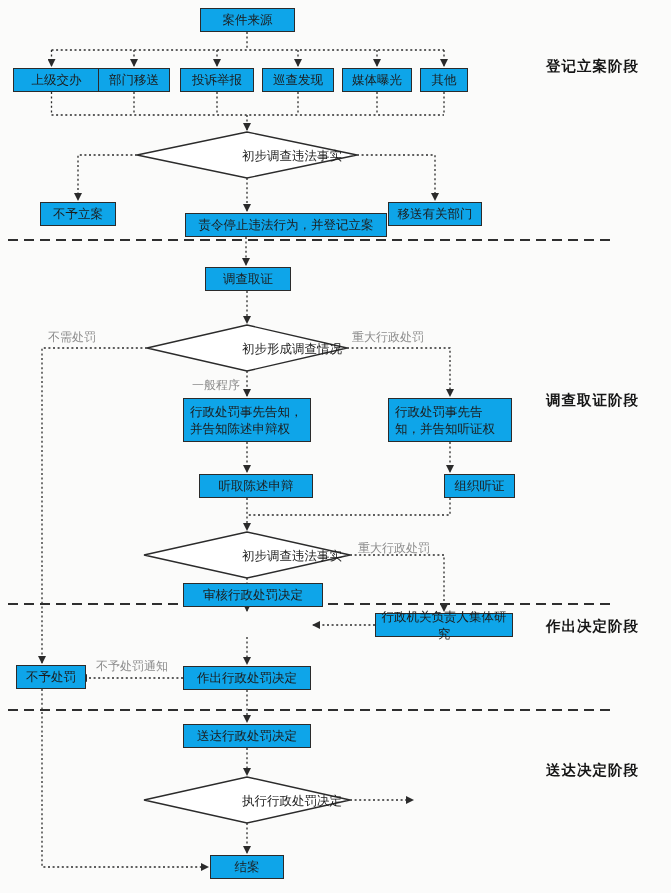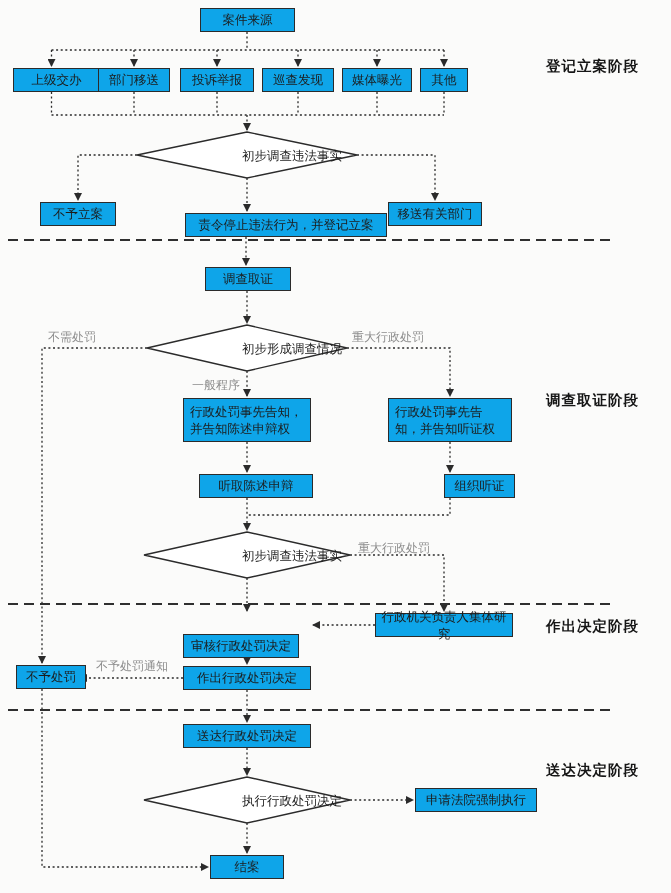--- a/index.html
+++ b/index.html
@@ -122,25 +122,24 @@
   <div class="elabel" style="left:192px;top:377px;">一般程序</div>
 
   <div class="box left-text" style="left:183px;top:398px;width:128px;height:44px;">行政处罚事先告知，并告知陈述申辩权</div>
   <div class="box left-text" style="left:388px;top:398px;width:124px;height:44px;">行政处罚事先告知，并告知听证权</div>
   <div class="box" style="left:199px;top:474px;width:114px;height:24px;">听取陈述申辩</div>
   <div class="box" style="left:428px;top:474px;width:71px;height:24px;margin-left:16px;">组织听证</div>
 
   <div class="dlabel" style="left:152px;top:548px;width:190px;">初步调查违法事实</div>
   <div class="elabel" style="left:358px;top:540px;">重大行政处罚</div>
 
-  <div class="box" style="left:183px;top:634px;width:116px;height:24px;">审核行政处罚决定</div>
+  <div class="box" style="left:183px;top:583px;width:140px;height:24px;">审核行政处罚决定</div>
   <div class="box" style="left:375px;top:613px;width:138px;height:24px;">行政机关负责人集体研究</div>
 
   <div class="box" style="left:8px;top:665px;width:70px;height:24px;margin-left:8px;">不予处罚</div>
   <div class="elabel" style="left:96px;top:658px;">不予处罚通知</div>
   <div class="box" style="left:183px;top:666px;width:128px;height:24px;">作出行政处罚决定</div>
 
   <div class="box" style="left:183px;top:724px;width:128px;height:24px;">送达行政处罚决定</div>
   <div class="dlabel" style="left:152px;top:793px;width:190px;">执行行政处罚决定</div>
-  <div class="box" style="left:415px;top:788px;width:122px;height:24px;">申请法院强制执行</div>
   <div class="box" style="left:210px;top:855px;width:74px;height:24px;">结案</div>
 
 </div>
 
 </body></html>

